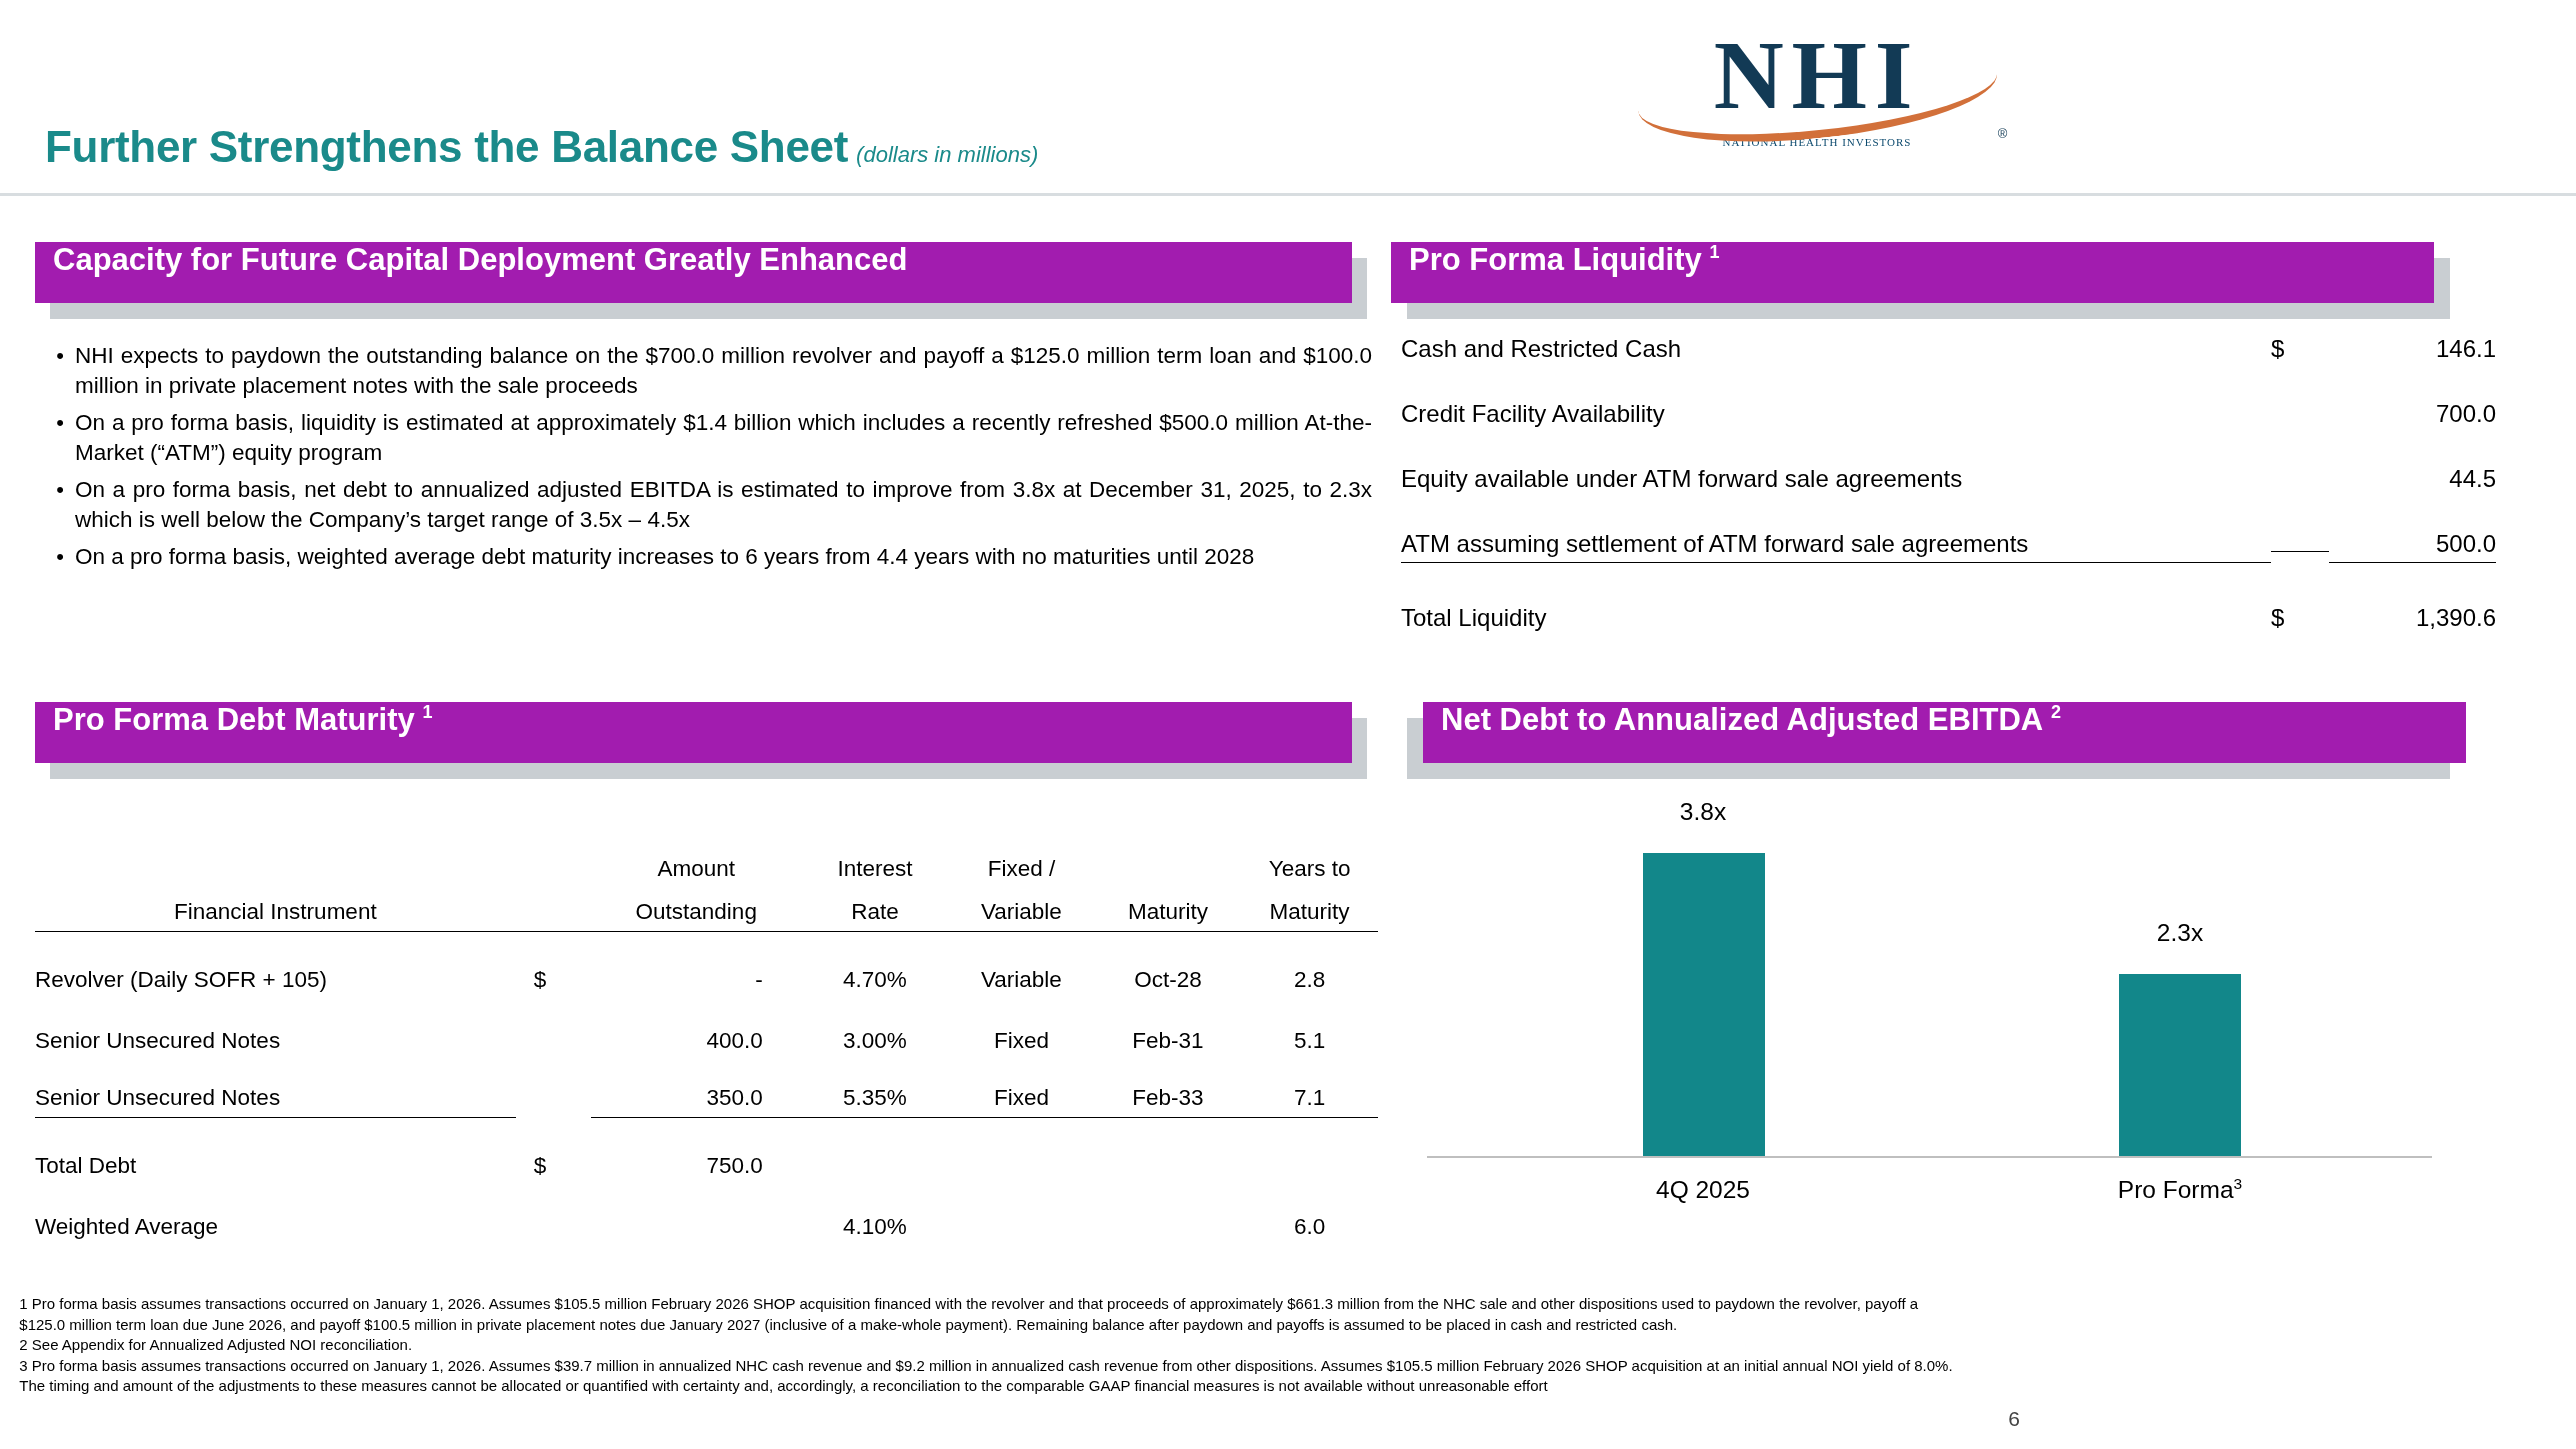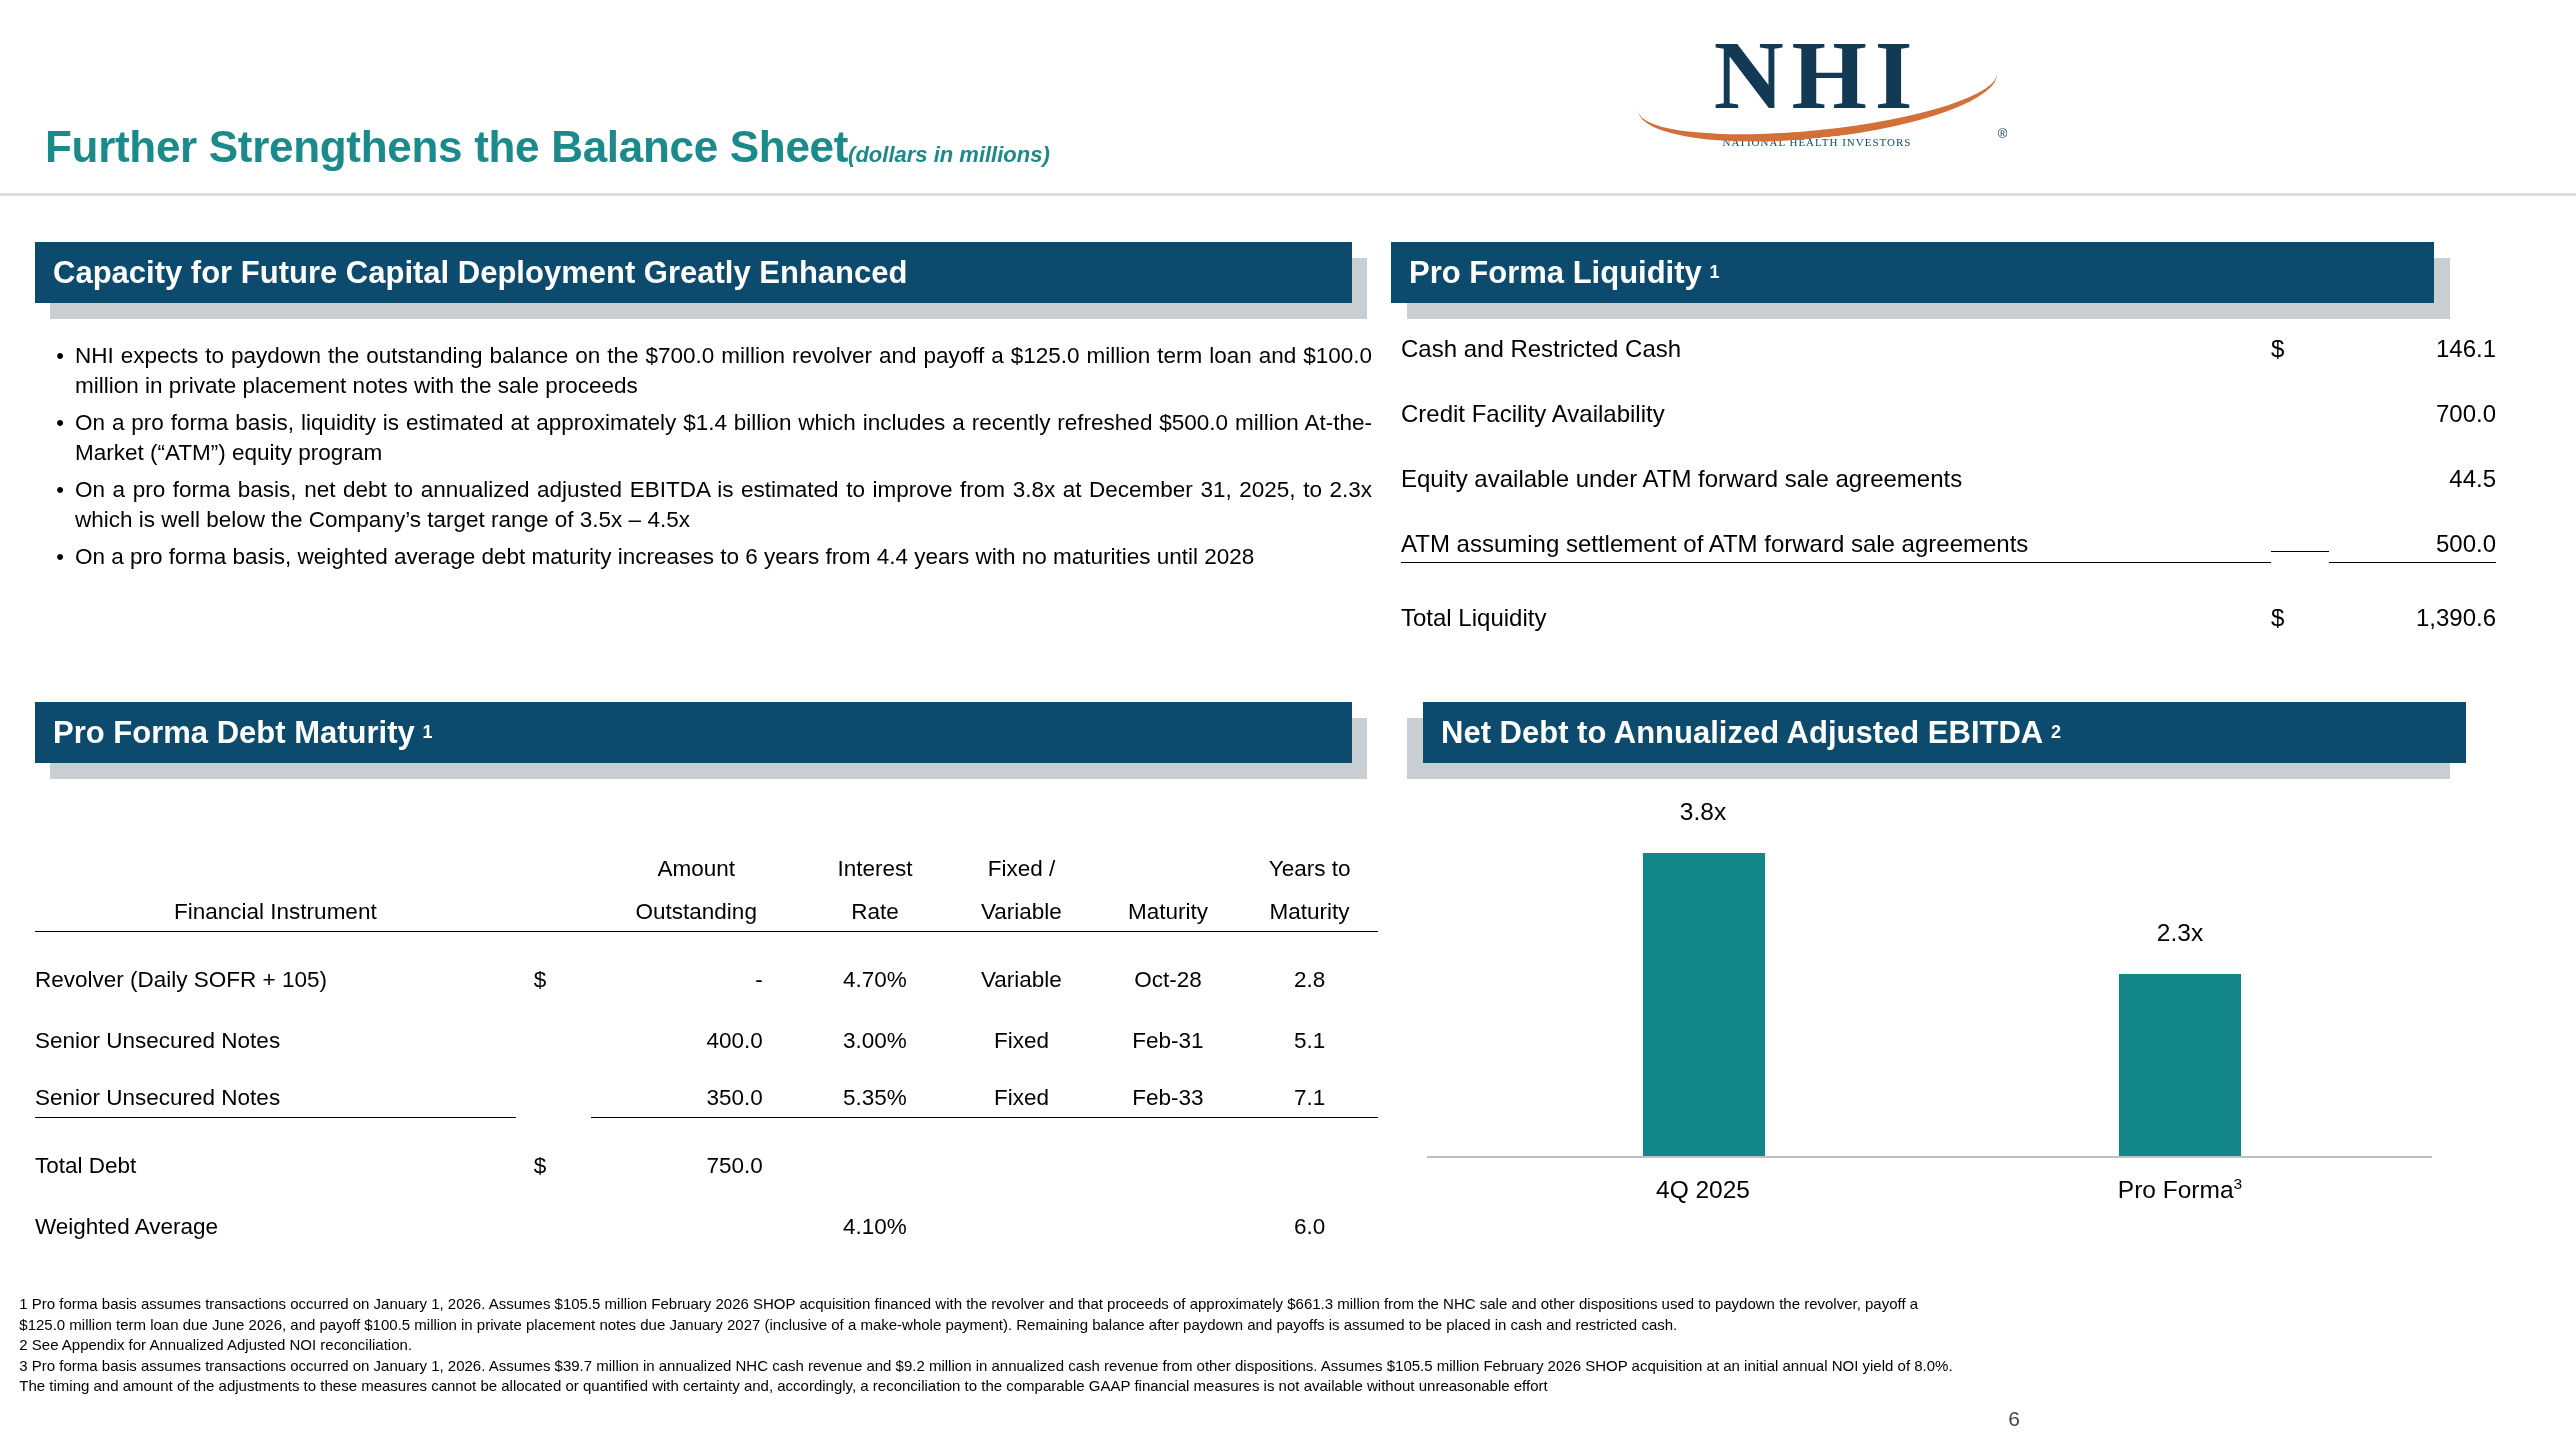--- a/index.html
+++ b/index.html
@@ -32,23 +32,23 @@
   }
   .slide-title {
     font-size: 44px;
     font-weight: bold;
     color: #1a8a8a;
     letter-spacing: -0.3px;
   }
   .title-sub {
     font-size: 22px;
     font-style: italic;
-    font-weight: bold;
+    font-weight: normal;
     color: #1a8a8a;
-    margin-left: 0;
+    margin-left: 8px;
   }
   .header-rule {
     position: absolute;
     left: 0;
     top: 193px;
     width: 2576px;
     height: 3.2px;
     background: #d8dde0;
   }
   .logo {
@@ -90,26 +90,26 @@
     position: absolute;
     right: 2.6px;
     bottom: 33px;
     font-size: 13px;
     color: #123a55;
   }
 
   
   .bar {
     position: absolute;
-    background: #0c4a6e;
+    background: #a21caf;
     color: #ffffff;
     font-size: 31px;
     font-weight: bold;
     display: flex;
-    align-items: center;
+    align-items: flex-start;
     padding-left: 18px;
     box-sizing: border-box;
   }
   .bar .sup {
     font-size: 18px;
     vertical-align: super;
     margin-left: 7.7px;
   }
   .bar-shadow {
     position: absolute;

